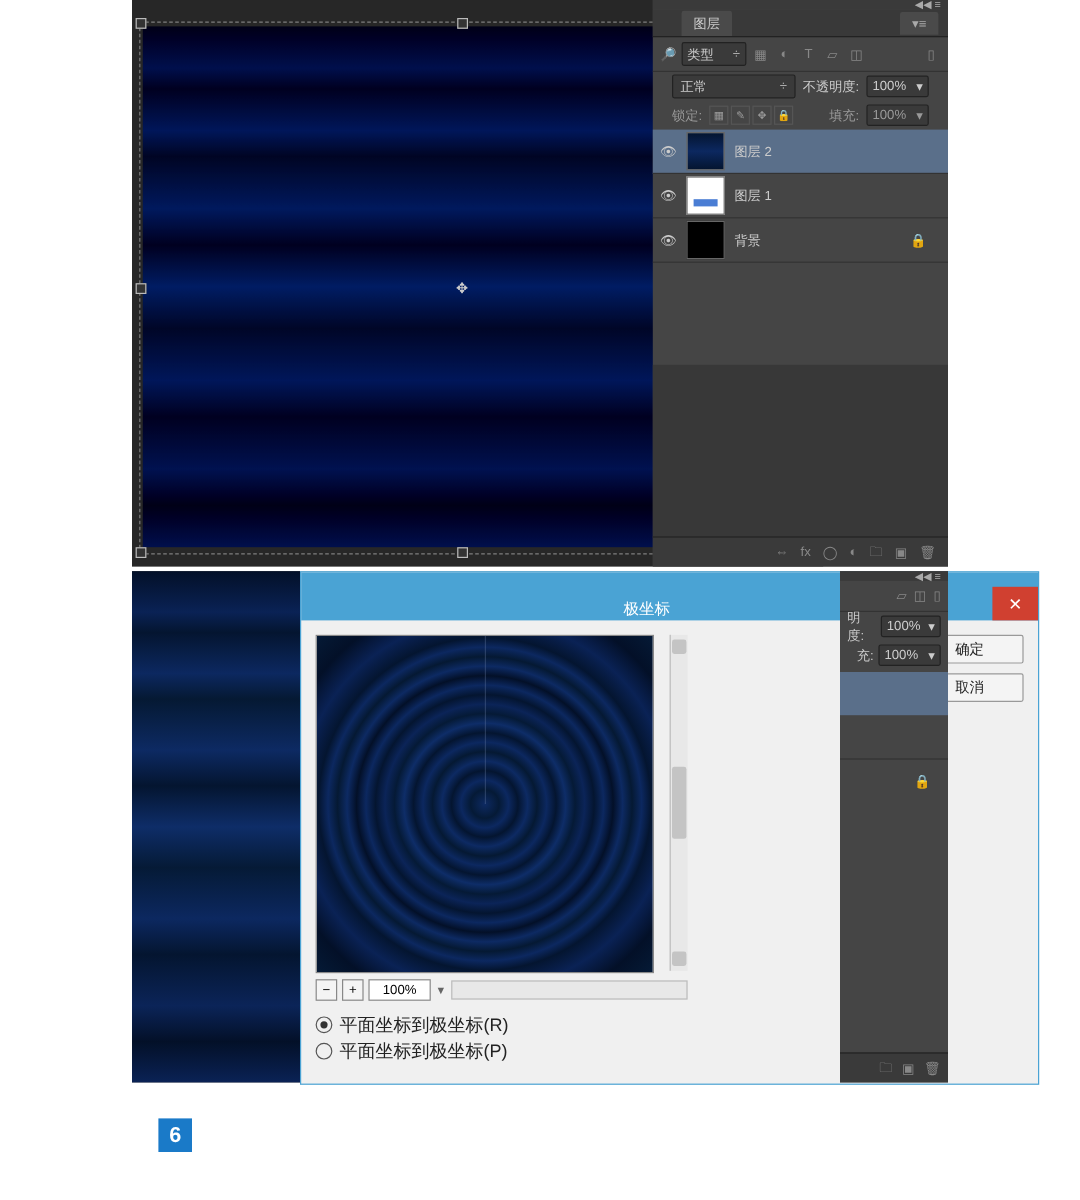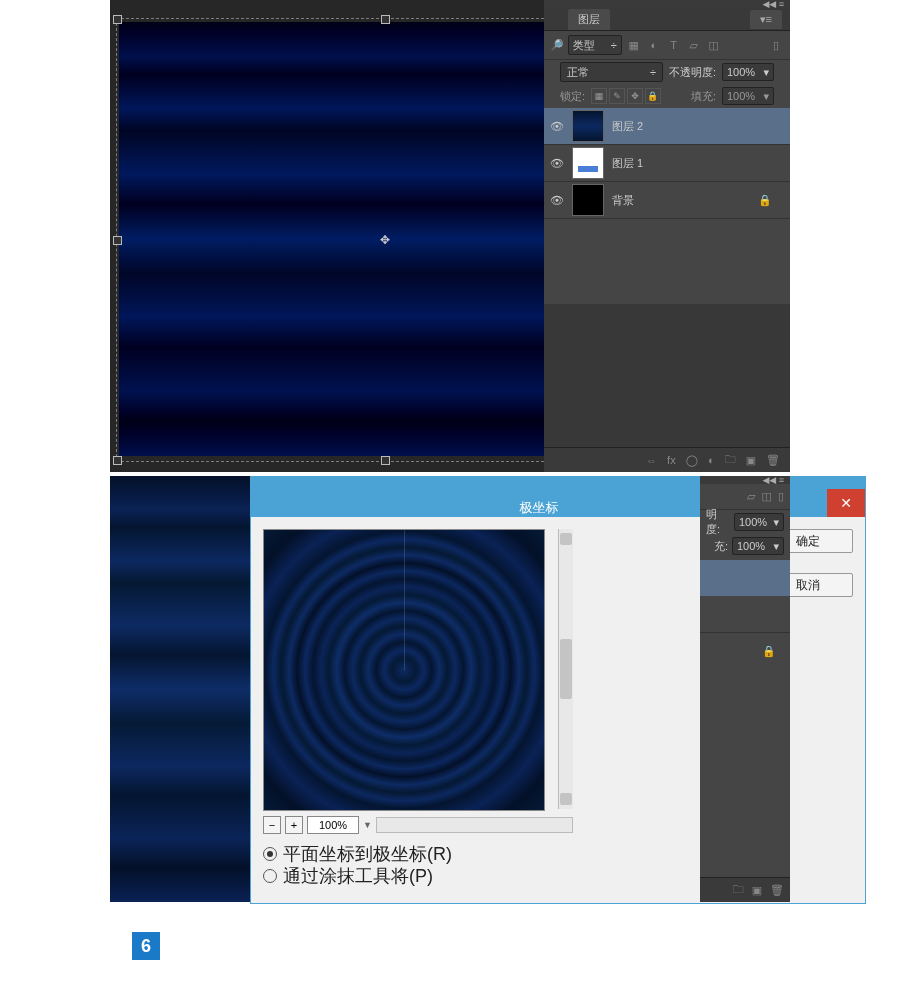--- a/index.html
+++ b/index.html
@@ -50,25 +50,25 @@
 .preview-box{width:280px;height:280px;background:#fff;border:1px solid #888;box-shadow:inset 1px 1px 3px rgba(0,0,0,0.2);position:relative;overflow:hidden}
 .polar{position:absolute;inset:0;background:radial-gradient(circle at 50% 50%,#0d2a63 0%,#051a36 6%,#0c2860 10%,#041530 14%,#0d2a63 18%,#051933 22%,#0c2860 26%,#041530 30%,#0e2d68 34%,#051a36 38%,#0b2458 42%,#041530 46%,#0c2860 50%,#031028 54%,#0d2a63 58%,#051933 62%,#0c2860 66%,#041530 70%,#0a2255 78%,#031028 88%,#051a36 100%)}
 .polar::after{content:"";position:absolute;left:50%;top:0;width:1px;height:50%;background:rgba(120,140,180,0.3)}
 .scroll-v{position:absolute;right:0;top:0;width:14px;height:280px;background:#e8e8e8;border-left:1px solid #bbb}
 .scroll-thumb{position:absolute;left:1px;width:12px;background:#c4c4c4;border-radius:2px}
 .preview-wrap{position:relative}
 .zoom-row{display:flex;align-items:center;gap:4px;margin-top:4px;height:20px}
 .zoom-btn{width:16px;height:16px;border:1px solid #888;background:#f4f4f4;display:flex;align-items:center;justify-content:center;font-size:11px}
 .zoom-val{width:50px;height:16px;border:1px solid #888;background:#fff;text-align:center;line-height:16px;font-size:11px}
 .scroll-h{flex:1;height:14px;background:#e8e8e8;border:1px solid #bbb;position:relative}
-.radios{margin-top:8px;font-size:18px;color:#222}
+.radios{margin-top:8px;font-size:15px;color:#222}
 .radio-opt{display:flex;align-items:center;gap:6px;height:22px}
 .radio-dot{width:12px;height:12px;border:1px solid #555;border-radius:50%;display:flex;align-items:center;justify-content:center}
 .radio-dot.checked::after{content:"";width:6px;height:6px;background:#333;border-radius:50%}
-.dialog-btns{display:flex;flex-direction:column;gap:20px;width:90px;margin-left:auto}
+.dialog-btns{display:flex;flex-direction:column;gap:8px;width:90px;margin-left:auto}
 .win-btn{height:22px;background:#f4f4f4;border:1px solid #999;border-radius:2px;text-align:center;line-height:22px;font-size:12px;color:#222}
 .panel2{position:absolute;right:0;top:0;width:90px;height:426px;background:#454545;color:#ccc;font-size:11px}
 .panel2 .panel-top{height:8px}
 .p2-icons{display:flex;gap:6px;padding:6px;border-bottom:1px solid #333;color:#888;justify-content:flex-end}
 .p2-row{height:24px;display:flex;align-items:center;justify-content:flex-end;padding:0 6px;gap:4px}
 .p2-layer{height:36px;background:#5a6f8a;margin-top:2px}
 .p2-bottom{position:absolute;bottom:0;left:0;right:0;height:24px;background:#3a3a3a;display:flex;align-items:center;justify-content:flex-end;gap:8px;padding:0 6px;color:#888;border-top:1px solid #222}
 
 .step{display:flex;gap:14px;padding:30px 100px 40px 132px;font-size:17px;line-height:30px;color:#222}
 .step-num{width:28px;height:28px;background:#1a7ac8;color:#fff;font-weight:bold;display:flex;align-items:center;justify-content:center;font-size:18px;flex-shrink:0}
@@ -197,21 +197,21 @@
           <span style="font-size:9px;color:#666">▼</span>
           <div class="scroll-h"></div>
         </div>
         <div class="radios">
           <div class="radio-opt">
             <span class="radio-dot checked"></span>
             <span>平面坐标到极坐标(R)</span>
           </div>
           <div class="radio-opt">
             <span class="radio-dot"></span>
-            <span>通过涂抹工具将(P)</span>
+            <span>平面坐标到极坐标(P)</span>
           </div>
         </div>
       </div>
       <div class="dialog-btns">
         <div class="win-btn">确定</div>
         <div class="win-btn">取消</div>
       </div>
     </div>
   </div>
   <div class="panel2">

